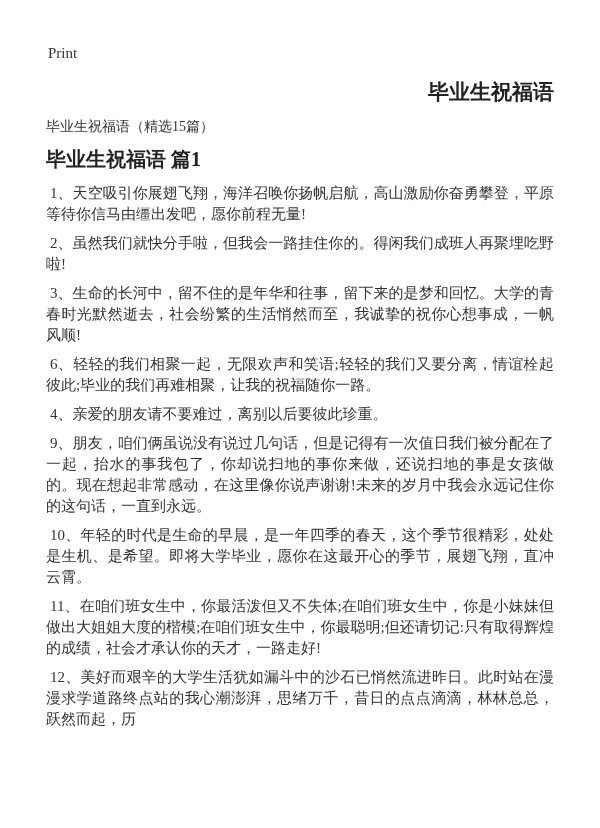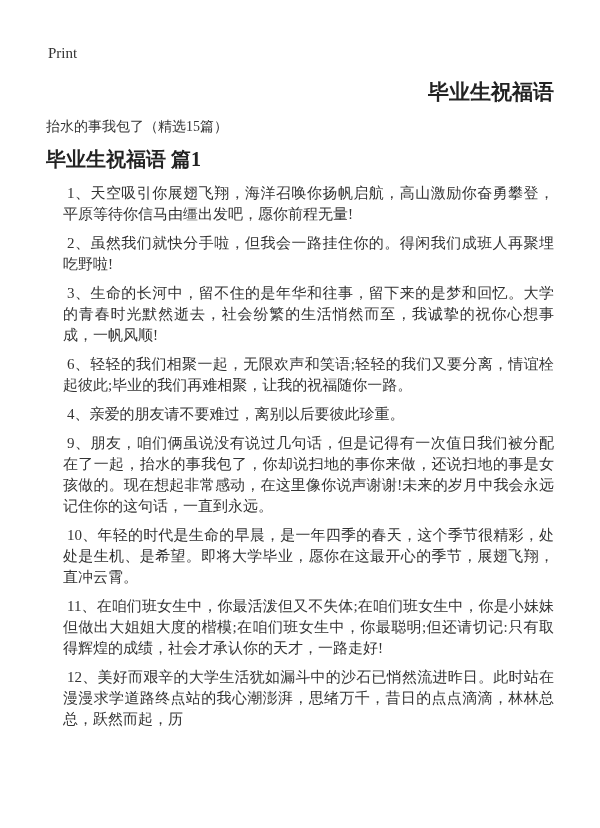--- a/index.html
+++ b/index.html
@@ -49,36 +49,36 @@
   .section-heading {
     font-size: 20px;
     line-height: 21px;
     font-weight: bold;
     margin: 0 0 13px 0;
     color: #222222;
   }
   .content p {
     font-size: 15px;
     line-height: 21px;
-    margin: 0 0 8px 17px;
+    margin: 0 0 8px 0;
     text-indent: 4px;
     text-align: justify;
     word-break: break-all;
   }
 </style>
 </head>
 <body>
 
 <div class="page">
 
   <a href="#" class="print-link">Print</a>
 
   <h1 class="doc-title">毕业生祝福语</h1>
 
-  <div class="doc-subtitle">抬水的事我包了（精选15篇）</div>
+  <div class="doc-subtitle">毕业生祝福语（精选15篇）</div>
 
   <h2 class="section-heading">毕业生祝福语 篇1</h2>
 
   <div class="content">
     <p>1、天空吸引你展翅飞翔，海洋召唤你扬帆启航，高山激励你奋勇攀登，平原等待你信马由缰出发吧，愿你前程无量!</p>
     <p>2、虽然我们就快分手啦，但我会一路挂住你的。得闲我们成班人再聚埋吃野啦!</p>
     <p>3、生命的长河中，留不住的是年华和往事，留下来的是梦和回忆。大学的青春时光默然逝去，社会纷繁的生活悄然而至，我诚挚的祝你心想事成，一帆风顺!</p>
     <p>6、轻轻的我们相聚一起，无限欢声和笑语;轻轻的我们又要分离，情谊栓起彼此;毕业的我们再难相聚，让我的祝福随你一路。</p>
     <p>4、亲爱的朋友请不要难过，离别以后要彼此珍重。</p>
     <p>9、朋友，咱们俩虽说没有说过几句话，但是记得有一次值日我们被分配在了一起，抬水的事我包了，你却说扫地的事你来做，还说扫地的事是女孩做的。现在想起非常感动，在这里像你说声谢谢!未来的岁月中我会永远记住你的这句话，一直到永远。</p>

